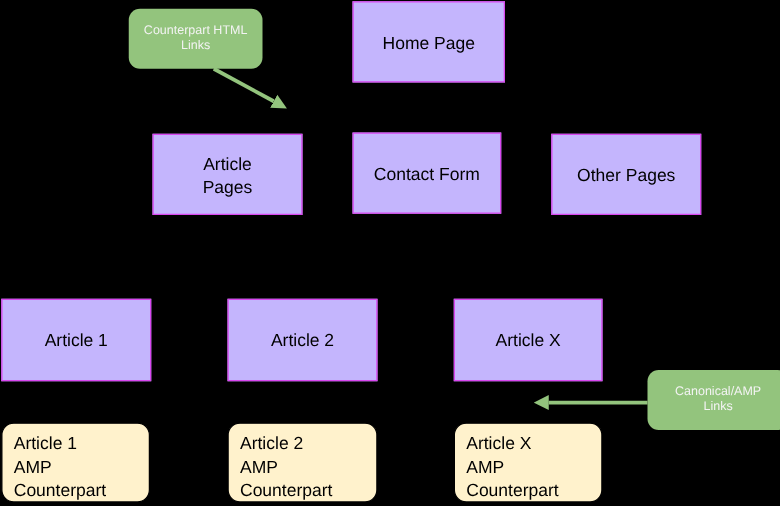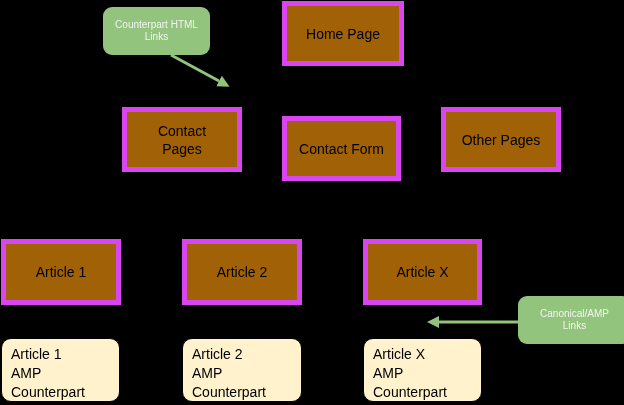--- a/index.html
+++ b/index.html
@@ -7,22 +7,22 @@
     position: relative;
     width: 624px;
     height: 405px;
     background: #000;
     overflow: hidden;
     font-family: "Liberation Sans", sans-serif;
   }
   .node {
     position: absolute;
     box-sizing: border-box;
-    background: #a16207;
-    border: 5px solid #d946ef;
+    background: #c4b5fd;
+    border: 1px solid #d946ef;
     color: #000;
     font-size: 14px;
     line-height: 18px;
     display: flex;
     align-items: center;
     justify-content: center;
     text-align: center;
     white-space: pre-line;
   }
   .amp {
@@ -38,21 +38,21 @@
     background: #93c47d;
     border: none;
     border-radius: 9px;
     color: #f3f3f3;
     font-size: 10px;
     line-height: 12px;
   }
   
   .n-home     { left: 282px; top: 1px;   width: 122px; height: 65px; }
   .n-category { left: 122px; top: 107px; width: 120px; height: 65px; }
-  .n-contact  { left: 282px; top: 116px; width: 119px; height: 65px; }
+  .n-contact  { left: 282px; top: 106px; width: 119px; height: 65px; }
   .n-other    { left: 441px; top: 107px; width: 120px; height: 65px; text-align: center; }
   .n-a1       { left: 1px;   top: 239px; width: 120px; height: 66px; }
   .n-a2       { left: 182px; top: 239px; width: 120px; height: 66px; }
   .n-ax       { left: 363px; top: 239px; width: 119px; height: 66px; }
   .n-amp1     { left: 1px;   top: 338px; width: 119px; height: 64px; }
   .n-amp2     { left: 182px; top: 338px; width: 120px; height: 64px; }
   .n-ampx     { left: 363px; top: 338px; width: 119px; height: 64px; }
   .n-c1       { left: 103px; top: 7px;   width: 107px; height: 48px; }
   .n-c2       { left: 518px; top: 296px; width: 113px; height: 48px; }
   .arrows {
@@ -72,21 +72,21 @@
       <marker id="ah" viewBox="0 0 10 10" refX="0" refY="5" markerUnits="userSpaceOnUse" markerWidth="12" markerHeight="14" orient="auto">
         <path d="M0,0 L10,5 L0,10 Z" fill="#93c47d"></path>
       </marker>
     </defs>
     <line x1="171" y1="55" x2="219" y2="81" stroke-width="3" marker-end="url(#ah)" stroke="#93c47d"></line>
     <line x1="518" y1="322" x2="439" y2="322" stroke-width="3" marker-end="url(#ah)" stroke="#93c47d"></line>
   </svg>
 
   <div class="node n-home">Home Page</div>
 
-  <div class="node n-category">Contact
+  <div class="node n-category">Article
 Pages</div>
 
   <div class="node n-contact">Contact Form</div>
 
   <div class="node n-other">Other Pages</div>
 
   <div class="node n-a1">Article 1</div>
 
   <div class="node n-a2">Article 2</div>
 

